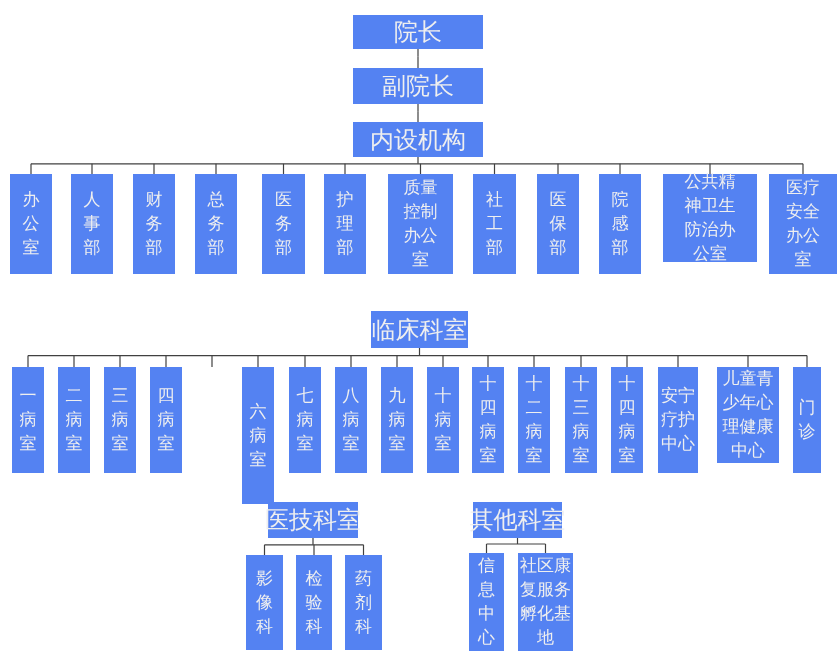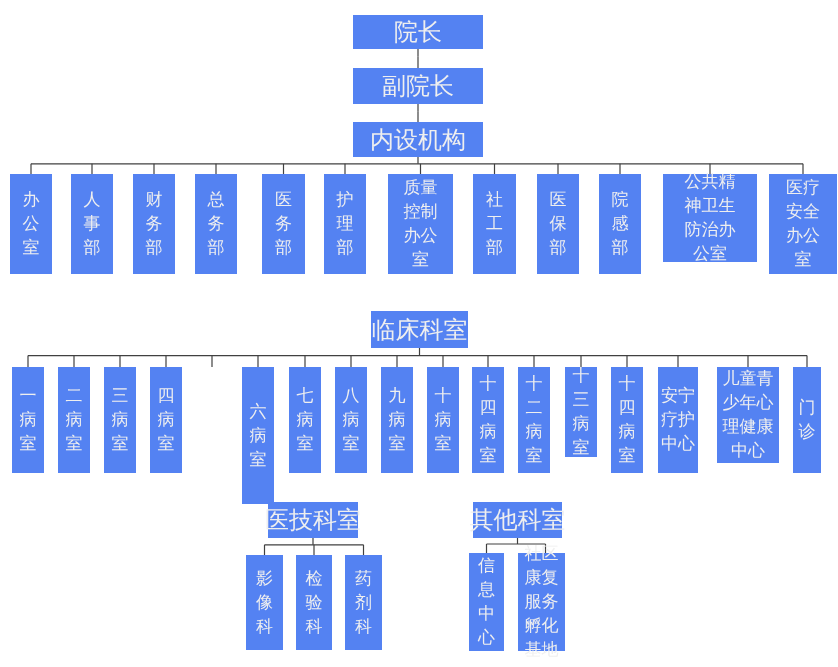--- a/index.html
+++ b/index.html
@@ -153,21 +153,21 @@
   </div>
   <div class="node" style="left:427px;top:367px;width:32px;height:106px">
     <span class="txt w1">十病室</span>
   </div>
   <div class="node" style="left:472px;top:367px;width:32px;height:106px">
     <span class="txt w1">十四病室</span>
   </div>
   <div class="node" style="left:518px;top:367px;width:32px;height:106px">
     <span class="txt w1">十二病室</span>
   </div>
-  <div class="node" style="left:565px;top:367px;width:32px;height:90px">
+  <div class="node" style="left:565px;top:367px;width:32px;height:106px">
     <span class="txt w1">十三病室</span>
   </div>
   <div class="node" style="left:611px;top:367px;width:32px;height:106px">
     <span class="txt w1">十四病室</span>
   </div>
   <div class="node" style="left:658px;top:367px;width:40px;height:106px">
     <span class="txt w2">安宁疗护中心</span>
   </div>
   <div class="node" style="left:717px;top:367px;width:62px;height:96px">
     <span class="txt w3">儿童青少年心理健康中心</span>
@@ -188,16 +188,16 @@
   <div class="node" style="left:345px;top:555px;width:37px;height:95px">
     <span class="txt w1">药剂科</span>
   </div>
 
   <div class="node head" style="left:473px;top:502px;width:89px;height:36px">
     <span class="txt nowrap">其他科室</span>
   </div>
   <div class="node" style="left:469px;top:553px;width:35px;height:98px">
     <span class="txt w1">信息中心</span>
   </div>
-  <div class="node" style="left:518px;top:553px;width:47px;height:98px">
+  <div class="node" style="left:518px;top:553px;width:55px;height:98px">
     <span class="txt w3">社区康复服务孵化基地</span>
   </div>
 </div>
 
 </body></html>

